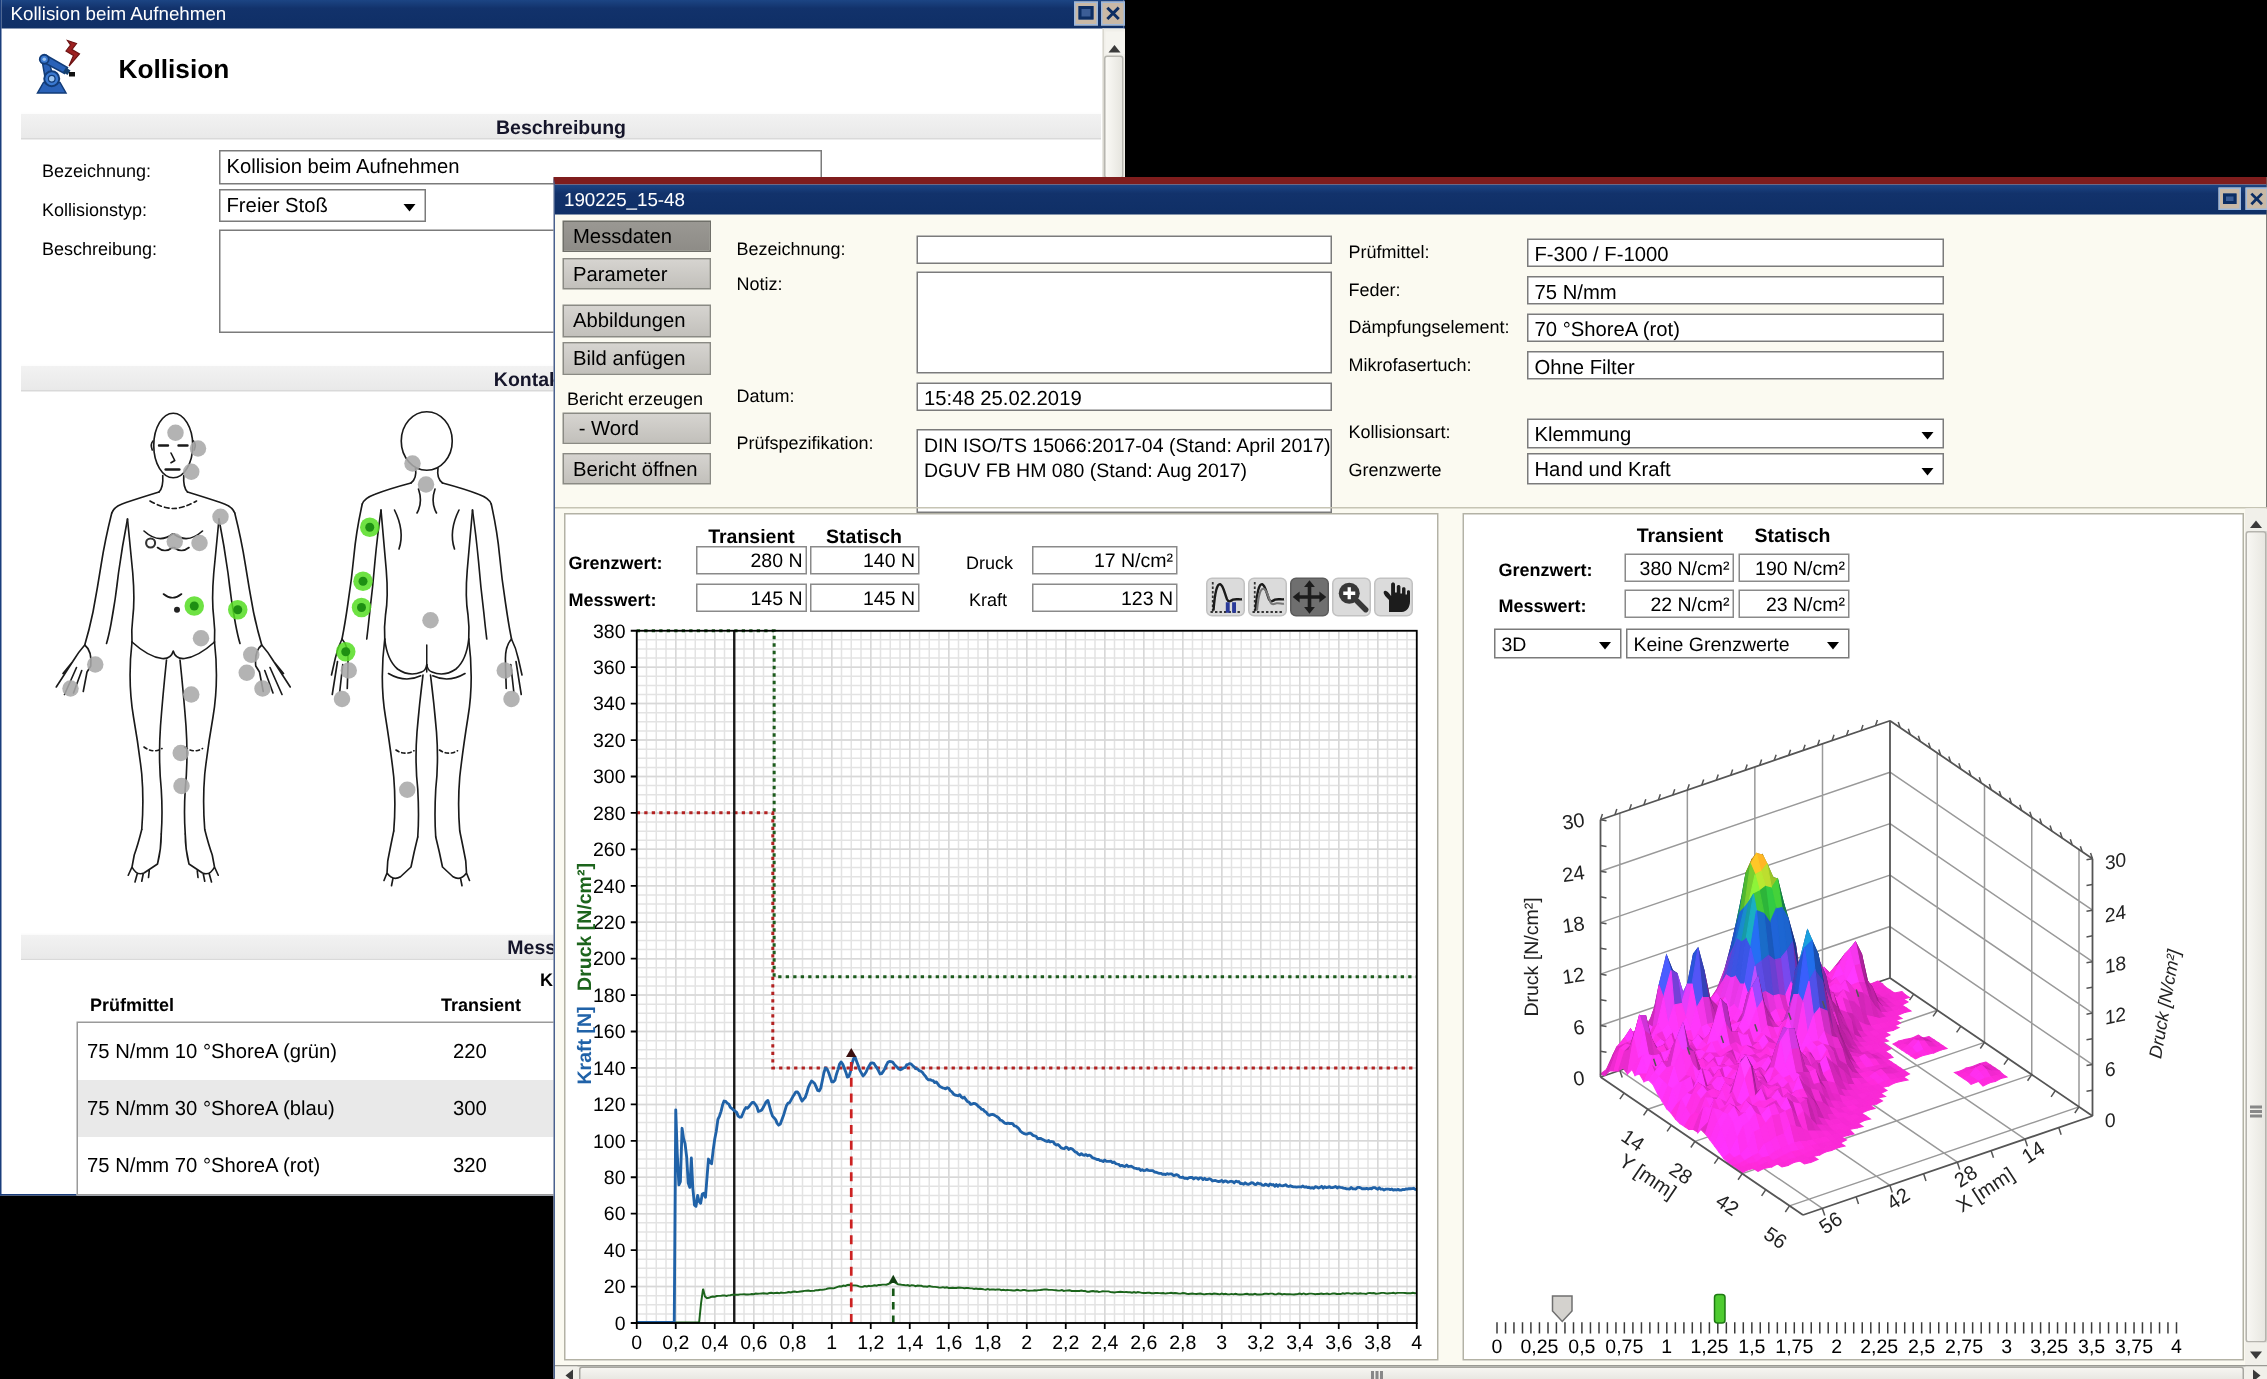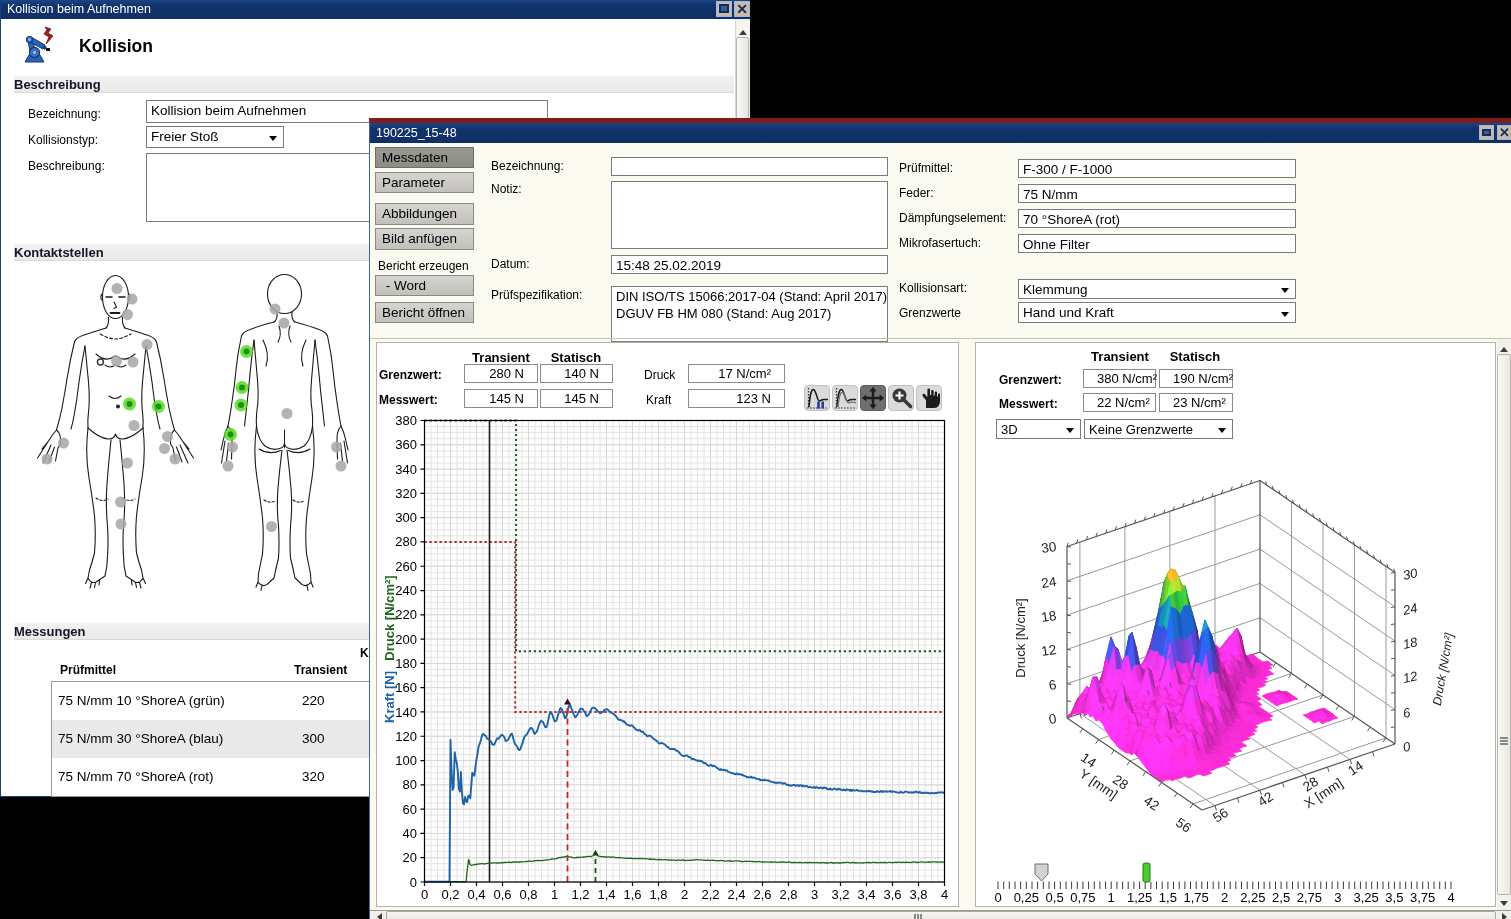--- a/index.html
+++ b/index.html
@@ -1,24 +1,24 @@
 <!DOCTYPE html>
 <html><head><meta charset="utf-8"><style>
 *{margin:0;padding:0;box-sizing:border-box}
 html,body{width:1511px;height:919px;overflow:hidden;background:#000;font-family:"Liberation Sans",sans-serif}
 .abs{position:absolute}
 .win{position:absolute;background:#fff}
 .tbar{position:absolute;left:0;top:0;right:0;height:19px;background:linear-gradient(#1c4584,#12326b 30%,#0f2f66);color:#fff;font-size:12.5px;line-height:19px;padding-left:6px}
-.band{position:absolute;background:linear-gradient(#f2f2f2,#e9e9e9);border-top:1px solid #fdfdfd;border-bottom:1px solid #d9d9d9;font-weight:bold;font-size:13px;color:#15152a;line-height:17px}
+.band{position:absolute;background:linear-gradient(#f2f2f2,#e9e9e9);border-top:1px solid #fdfdfd;border-bottom:1px solid #d9d9d9;font-weight:bold;font-size:13px;color:#15152a;text-align:center;line-height:17px}
 .lbl{position:absolute;font-size:12px;color:#000;white-space:nowrap}
 .inp{position:absolute;background:#fff;border:1px solid #7b7b7b;font-size:13.5px;color:#000;padding:1px 4px;line-height:18px;white-space:nowrap;overflow:hidden}
 .cmb{position:absolute;background:#fff;border:1px solid #7b7b7b;font-size:13.5px;color:#000;padding:1px 4px;line-height:18px;white-space:nowrap}
 .cmb:after{content:"";position:absolute;right:6px;top:50%;margin-top:-1px;border:4px solid transparent;border-top:5px solid #000}
 .btn{position:absolute;background:linear-gradient(#d6d4d0,#c2c0bb);border:1px solid #8a8a84;font-size:13.5px;color:#000;text-align:left;padding:2px 6px;line-height:16px}
-.vbox{position:absolute;background:#fff;border:1px solid #8a8a8a;font-size:13px;color:#000;text-align:right;padding:1px 13px;line-height:16px;white-space:nowrap}
+.vbox{position:absolute;background:#fff;border:1px solid #8a8a8a;font-size:13px;color:#000;text-align:right;padding:1px 2px;line-height:16px;white-space:nowrap}
 .bld{font-weight:bold}
 svg text{font-family:"Liberation Sans",sans-serif}
 </style></head><body>
 <div class="win" style="left:0;top:0;width:750px;height:797px;border-left:1px solid #1a3d7c;border-bottom:1px solid #1a3d7c;border-right:1px solid #123064">
 <div class="tbar">Kollision beim Aufnehmen</div>
 <div class="abs" style="left:715px;top:1px;width:16px;height:16px;background:#c9b9a6;border:1px solid #9db8dc">
       <div class="abs" style="left:2px;top:2px;width:10px;height:9px;border:2px solid #0d2e63;background:#3b5d96"></div>
     </div>
 <div class="abs" style="left:733px;top:1px;width:16px;height:16px;background:#c9b9a6;border:1px solid #9db8dc;color:#0d2e63;font-weight:bold;font-size:14px;line-height:14px;text-align:center">✕</div>
 <div class="abs" style="left:734px;top:19px;width:15px;height:778px;background:#f0efe9;border-left:1px solid #d9d7cf">

